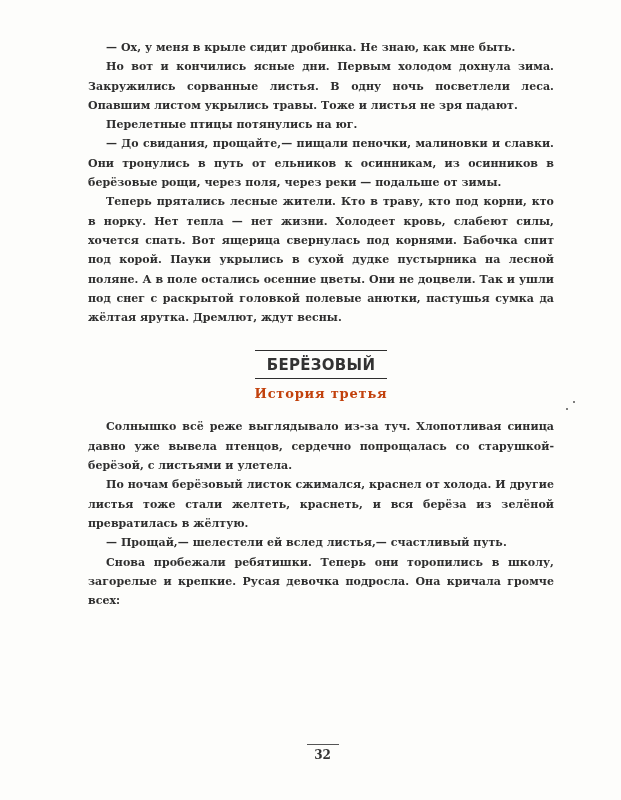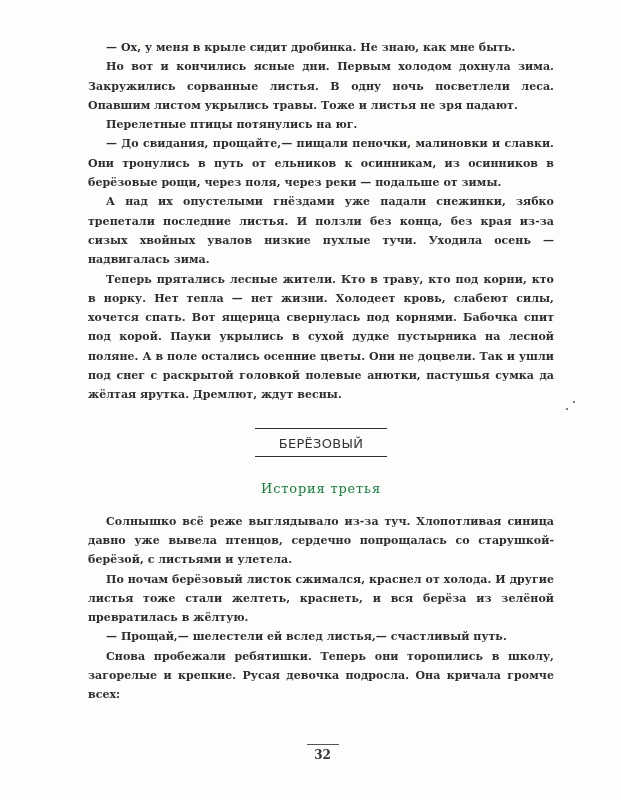--- a/index.html
+++ b/index.html
@@ -32,34 +32,34 @@
     text-align: center;
   }
   .rule {
     border: none;
     border-top: 1.6px solid #2e2e2e;
     margin: 0;
     width: 132px;
   }
   .title {
     font-family: "DejaVu Sans", "Liberation Sans", sans-serif;
-    font-size: 13px;
-    font-weight: normal;
+    font-size: 15px;
+    font-weight: bold;
     line-height: 19px;
     letter-spacing: 0.3px;
     color: #333;
     padding: 5px 0 3px 0;
   }
   .subtitle {
     font-size: 13px;
-    font-weight: normal;
+    font-weight: bold;
     letter-spacing: 0.8px;
     text-align: center;
-    margin: 24px 0 16px 0;
-    color: #15803d;
+    margin: 7px 0 16px 0;
+    color: #c2410c;
   }
   .footer {
     position: absolute;
     top: 744px; left: 12px; width: 621px;
     text-align: center;
   }
   .footer-rule {
     width: 32px;
     border: none;
     border-top: 1.2px solid #555;
@@ -79,21 +79,20 @@
 </style>
 </head>
 <body>
 
 <div class="page">
   <section>
     <p class="para">— Ох, у меня в крыле сидит дробинка. Не знаю, как мне быть.</p>
     <p class="para">Но вот и кончились ясные дни. Первым холодом дохнула зима. Закружились сорванные листья. В одну ночь посветлели леса. Опавшим листом укрылись травы. Тоже и листья не зря падают.</p>
     <p class="para">Перелетные птицы потянулись на юг.</p>
     <p class="para">— До свидания, прощайте,— пищали пеночки, малиновки и славки. Они тронулись в путь от ельников к осинникам, из осинников в берёзовые рощи, через поля, через реки — подальше от зимы.</p>
-    <p class="para">А над их опустелыми гнёздами уже падали снежинки, зябко трепетали последние листья. И ползли без конца, без края из-за сизых хвойных увалов низкие пухлые тучи. Уходила осень — надвигалась зима.</p>
     <p class="para">Теперь прятались лесные жители. Кто в траву, кто под корни, кто в норку. Нет тепла — нет жизни. Холодеет кровь, слабеют силы, хочется спать. Вот ящерица свернулась под корнями. Бабочка спит под корой. Пауки укрылись в сухой дудке пустырника на лесной поляне. А в поле остались осенние цветы. Они не доцвели. Так и ушли под снег с раскрытой головкой полевые анютки, пастушья сумка да жёлтая ярутка. Дремлют, ждут весны.</p>
   </section>
 
   <div class="heading-block">
     <hr class="rule">
     <div class="title">
       <div>БЕРЁЗОВЫЙ</div>
     </div>
     <hr class="rule">
   </div>

